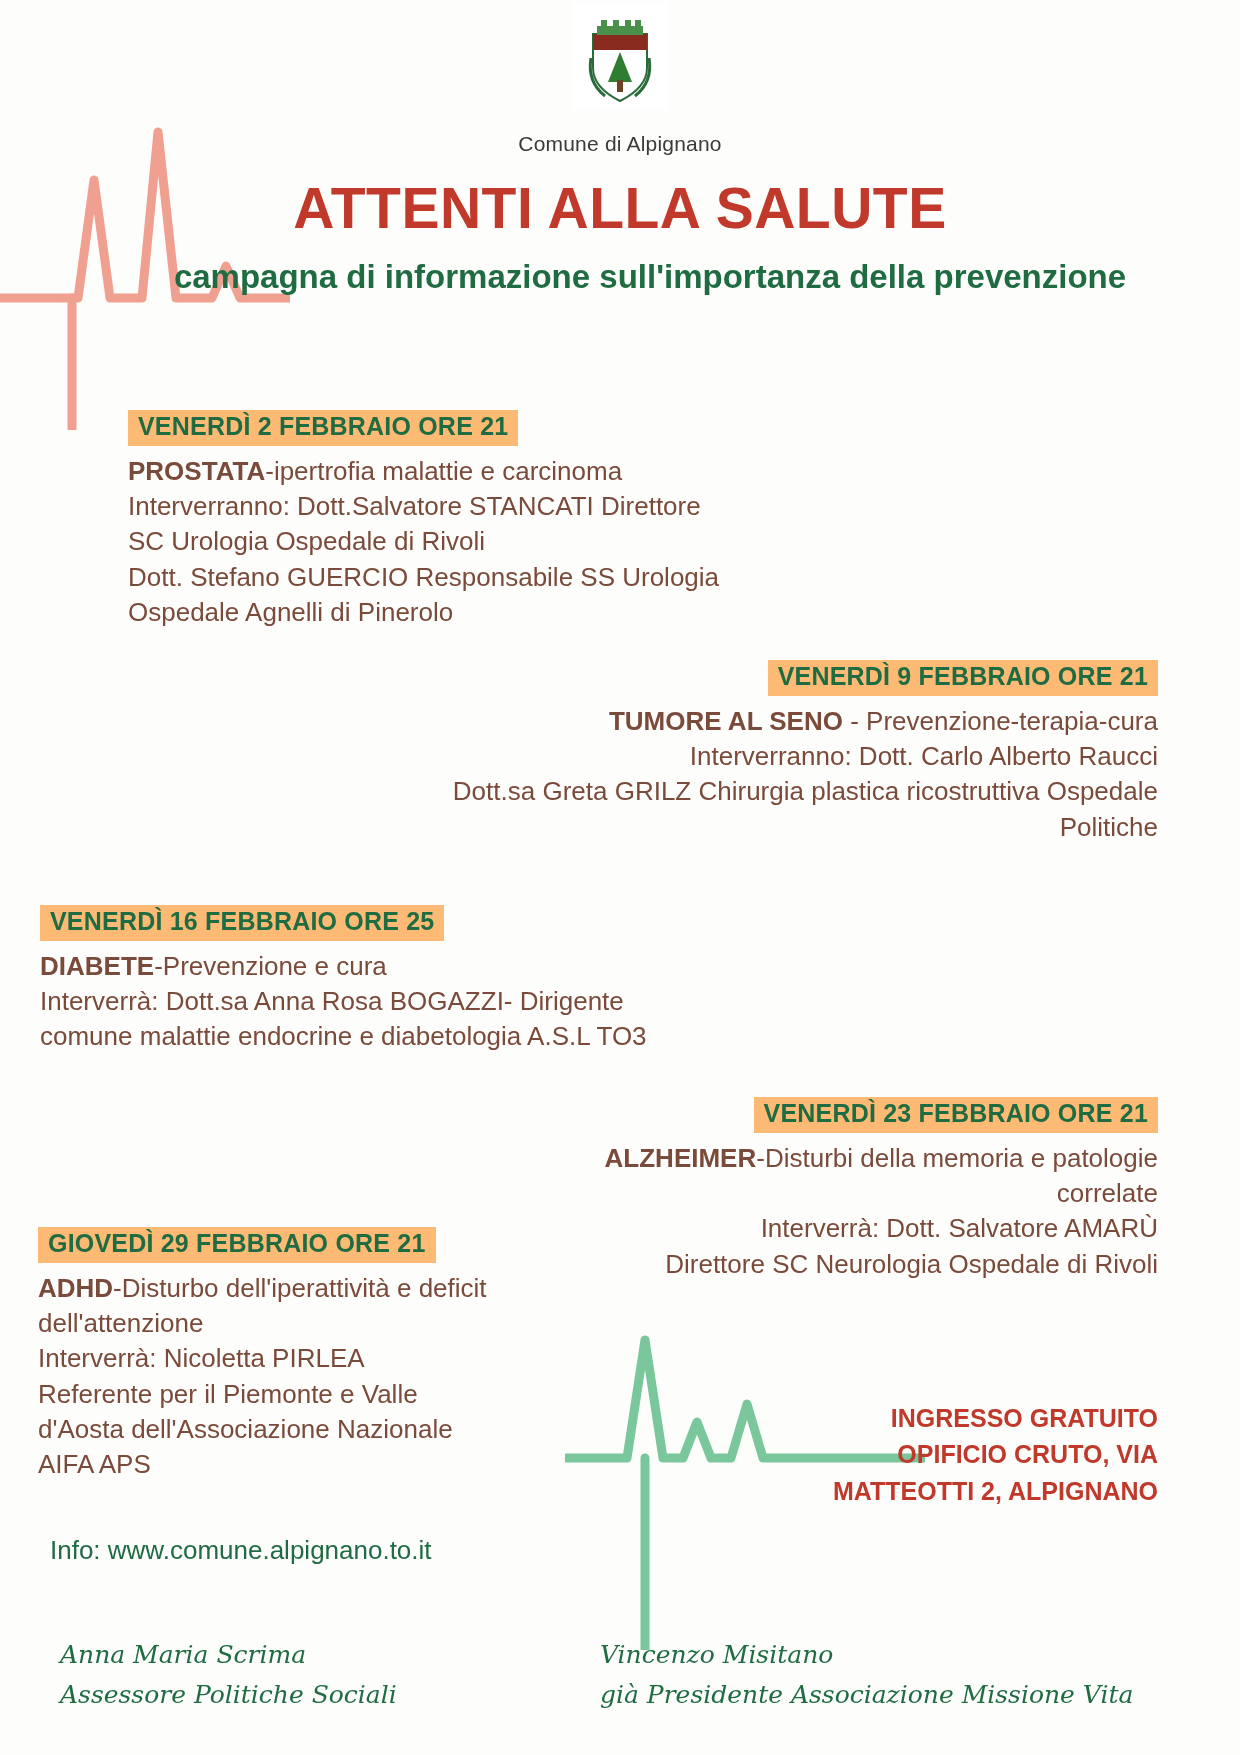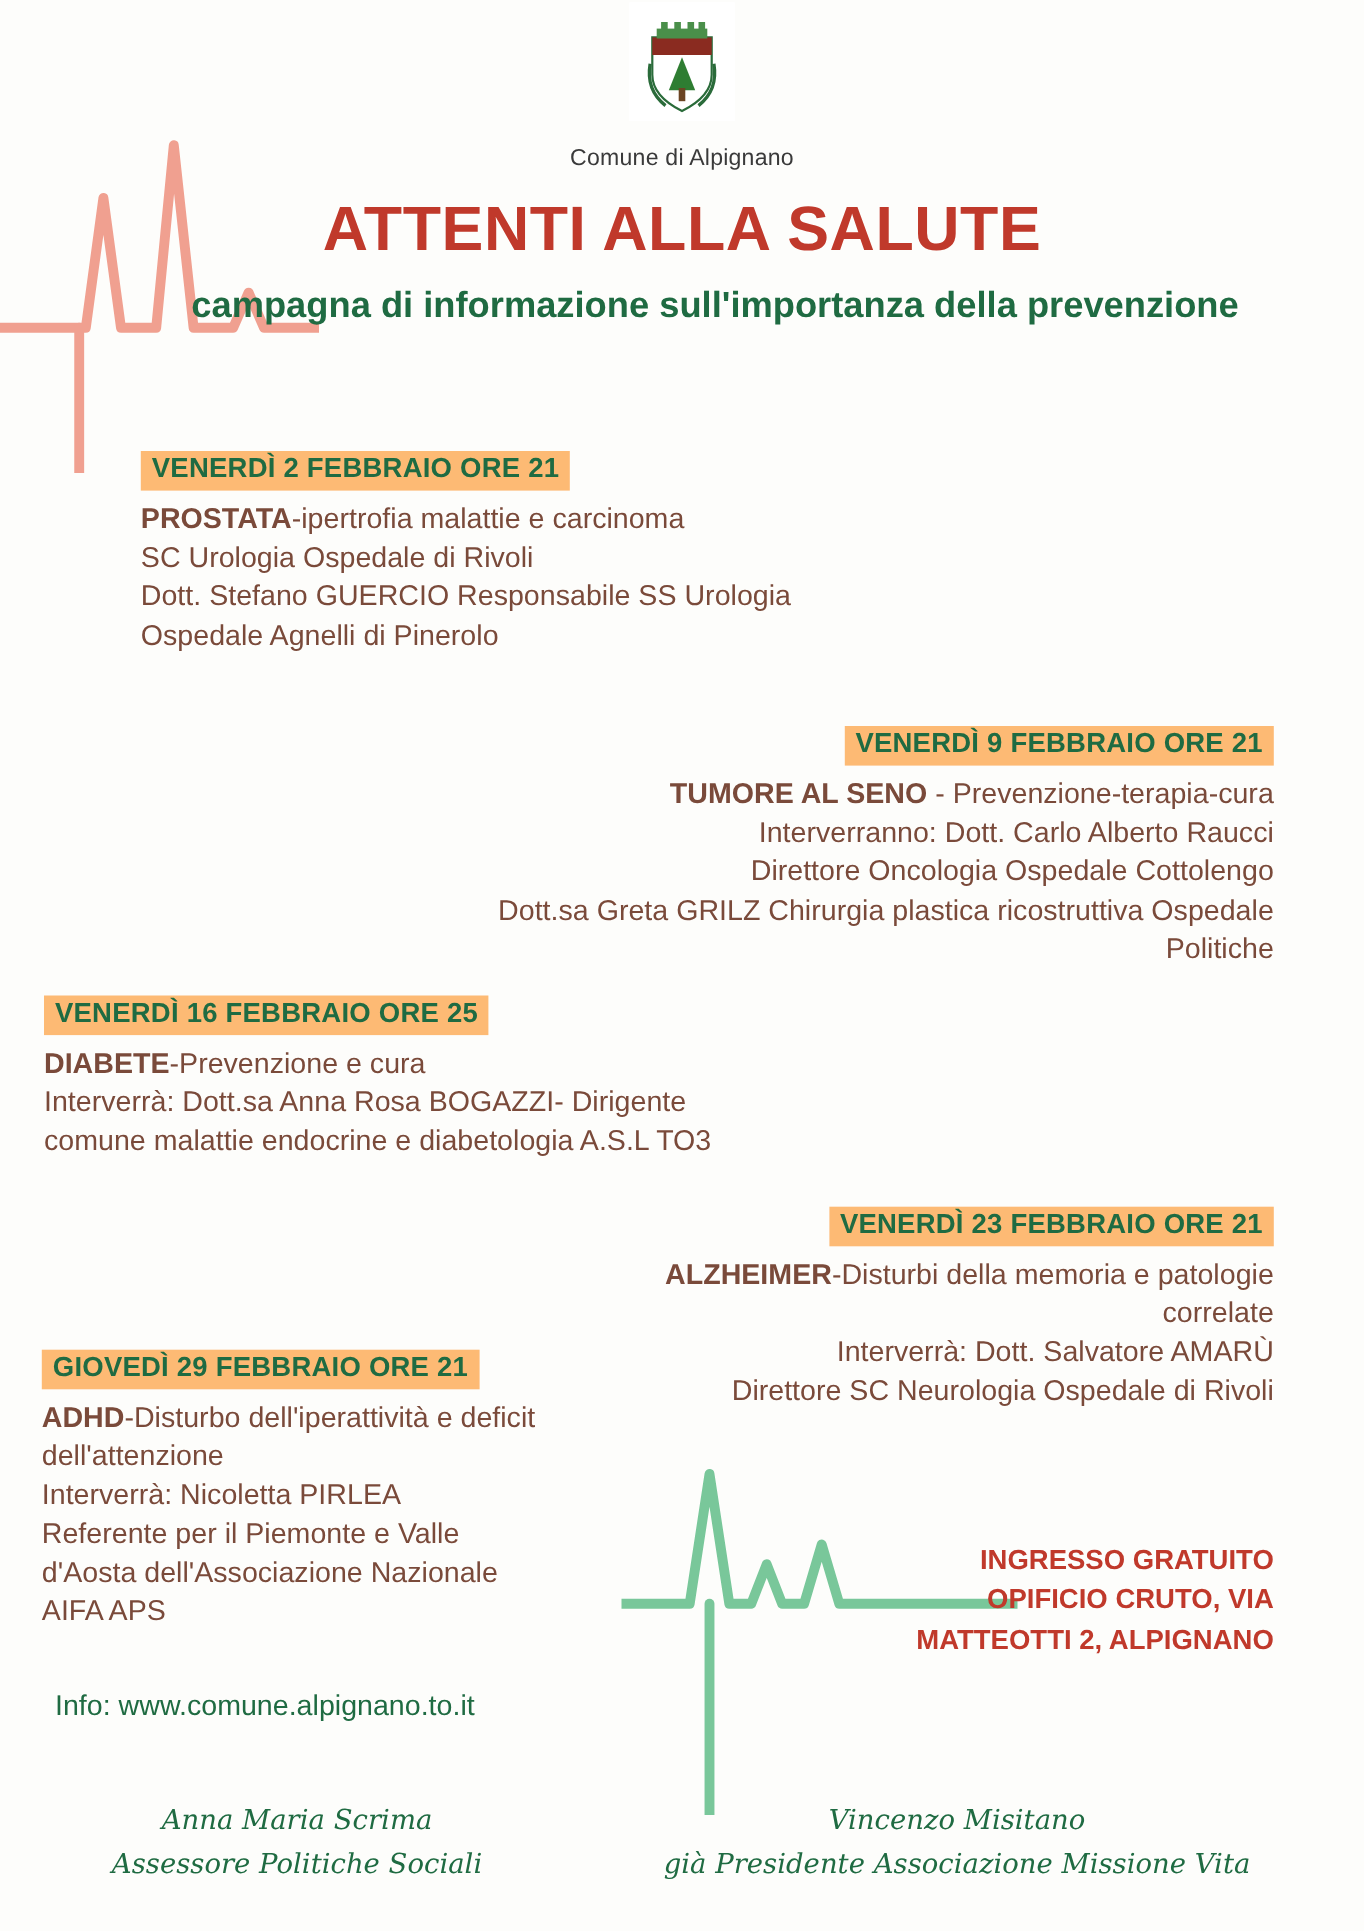--- a/index.html
+++ b/index.html
@@ -126,21 +126,21 @@
     line-height: 1.45;
   }
 
   .sign {
     position: absolute;
     font-family: "DejaVu Serif", serif;
     font-style: italic;
     color: #1f6b42;
     font-size: 25px;
     line-height: 1.6;
-    text-align: center;
+    text-align: left;
   }
   #sign-left  { left: 60px;  top: 1635px; width: 420px; }
   #sign-right { left: 600px; top: 1635px; width: 540px; }
 </style>
 </head>
 <body>
 
 <svg class="ecg-red" viewBox="0 0 300 370">
   <polyline points="0,238 88,238 104,120 120,238 152,238 168,72 186,238 222,238 236,206 250,238 300,238" fill="none" stroke="#f0a090" stroke-width="9" stroke-linejoin="round" stroke-linecap="round"></polyline>
   <polyline points="82,238 82,370" fill="none" stroke="#f0a090" stroke-width="9" stroke-linecap="round"></polyline>
@@ -170,32 +170,32 @@
 </div>
 
 <div class="comune">Comune di Alpignano</div>
 <div class="title">ATTENTI ALLA SALUTE</div>
 <div class="subtitle">campagna di informazione  sull'importanza della prevenzione</div>
 
 <div class="block left" id="ev-prostata">
   <div class="date-badge">VENERDÌ 2 FEBBRAIO ORE 21</div>
   <div class="body-txt">
     <div><b>PROSTATA</b><span>-ipertrofia malattie e carcinoma</span></div>
+    <div>Interverranno: Dott.Salvatore STANCATI Direttore</div>
     <div>SC Urologia Ospedale di Rivoli</div>
     <div>Dott. Stefano GUERCIO Responsabile SS Urologia</div>
     <div>Ospedale Agnelli di Pinerolo</div>
   </div>
 </div>
 
 <div class="block right" id="ev-seno">
   <div class="date-badge">VENERDÌ 9 FEBBRAIO ORE 21</div>
   <div class="body-txt">
     <div><b>TUMORE AL SENO</b><span> - Prevenzione-terapia-cura</span></div>
     <div>Interverranno: Dott. Carlo Alberto Raucci</div>
-    <div>Direttore Oncologia Ospedale Cottolengo</div>
     <div>Dott.sa Greta GRILZ Chirurgia plastica ricostruttiva Ospedale</div>
     <div>Politiche</div>
   </div>
 </div>
 
 <div class="block left" id="ev-diabete">
   <div class="date-badge">VENERDÌ 16 FEBBRAIO ORE 25</div>
   <div class="body-txt">
     <div><b>DIABETE</b><span>-Prevenzione e cura</span></div>
     <div>Interverrà: Dott.sa Anna Rosa BOGAZZI- Dirigente</div>

